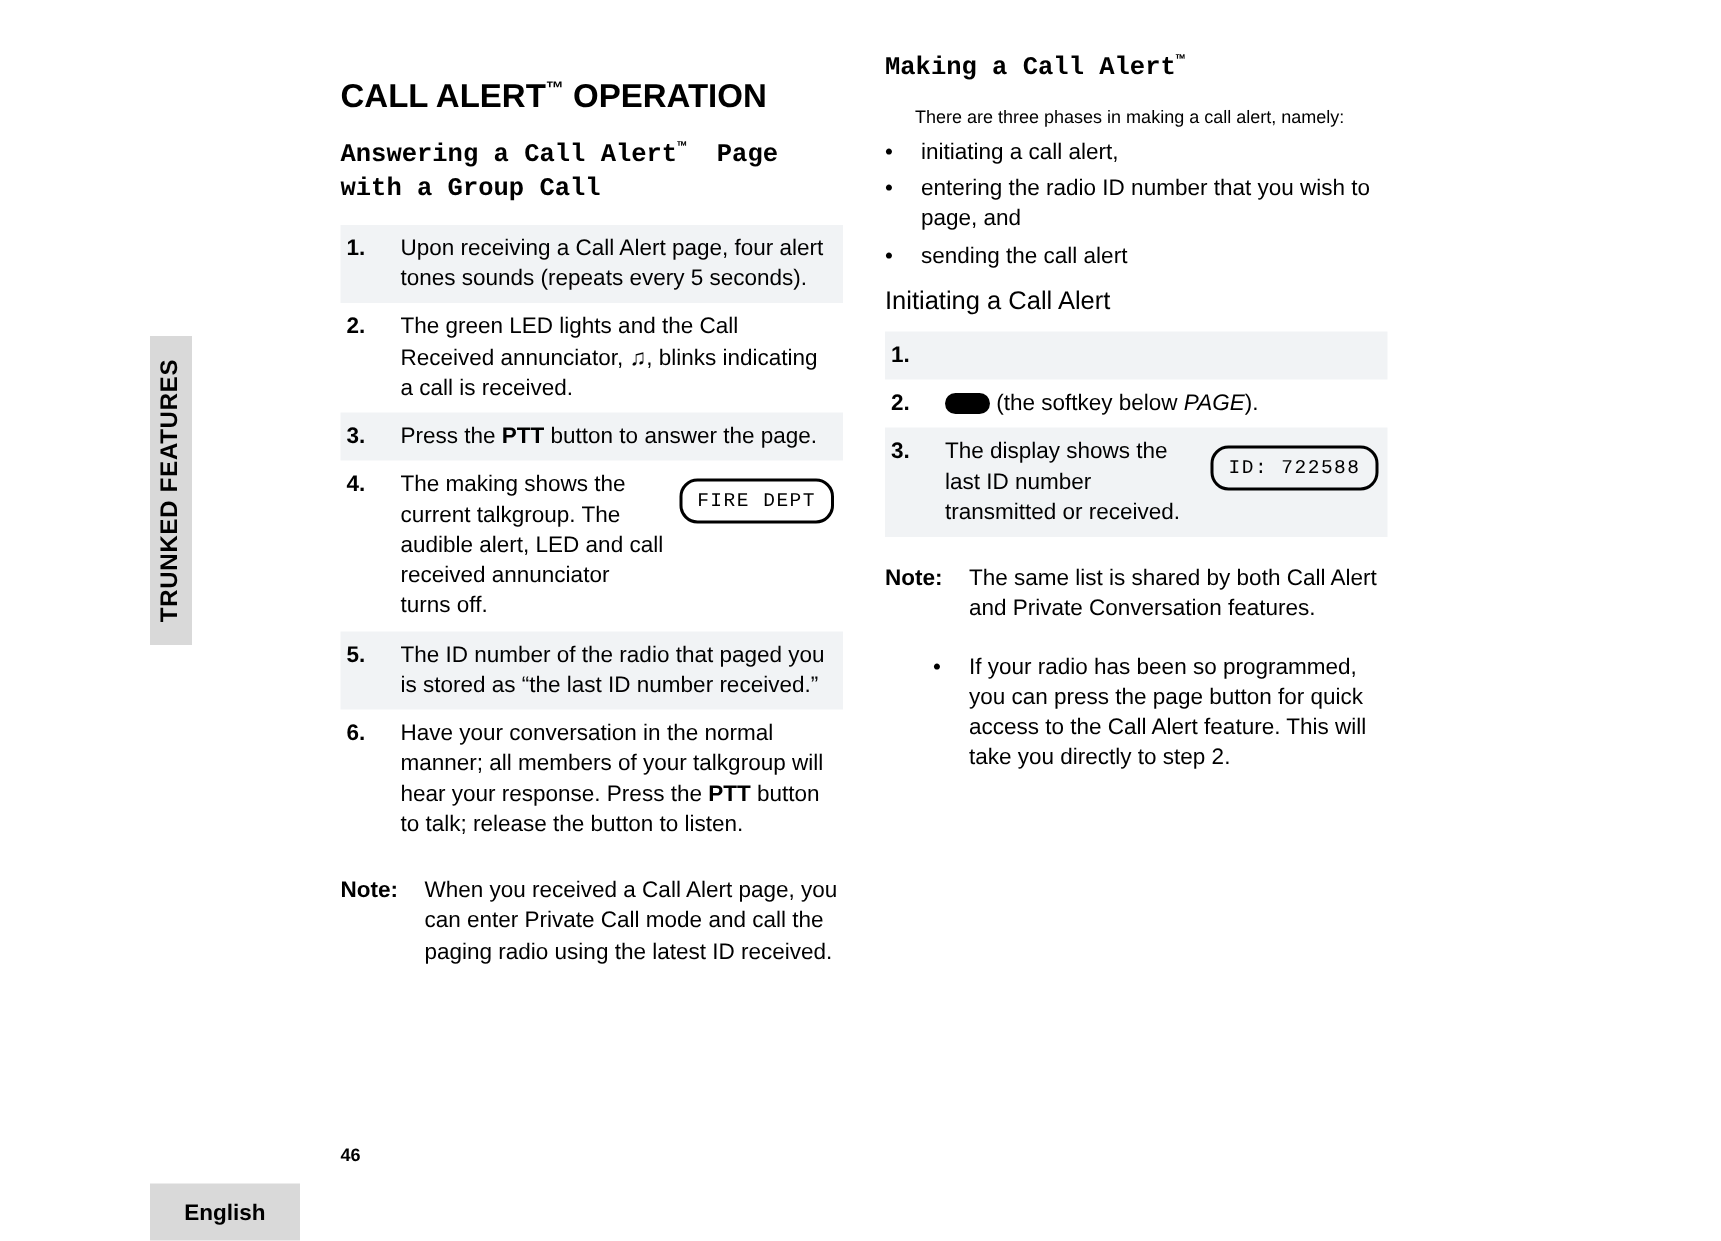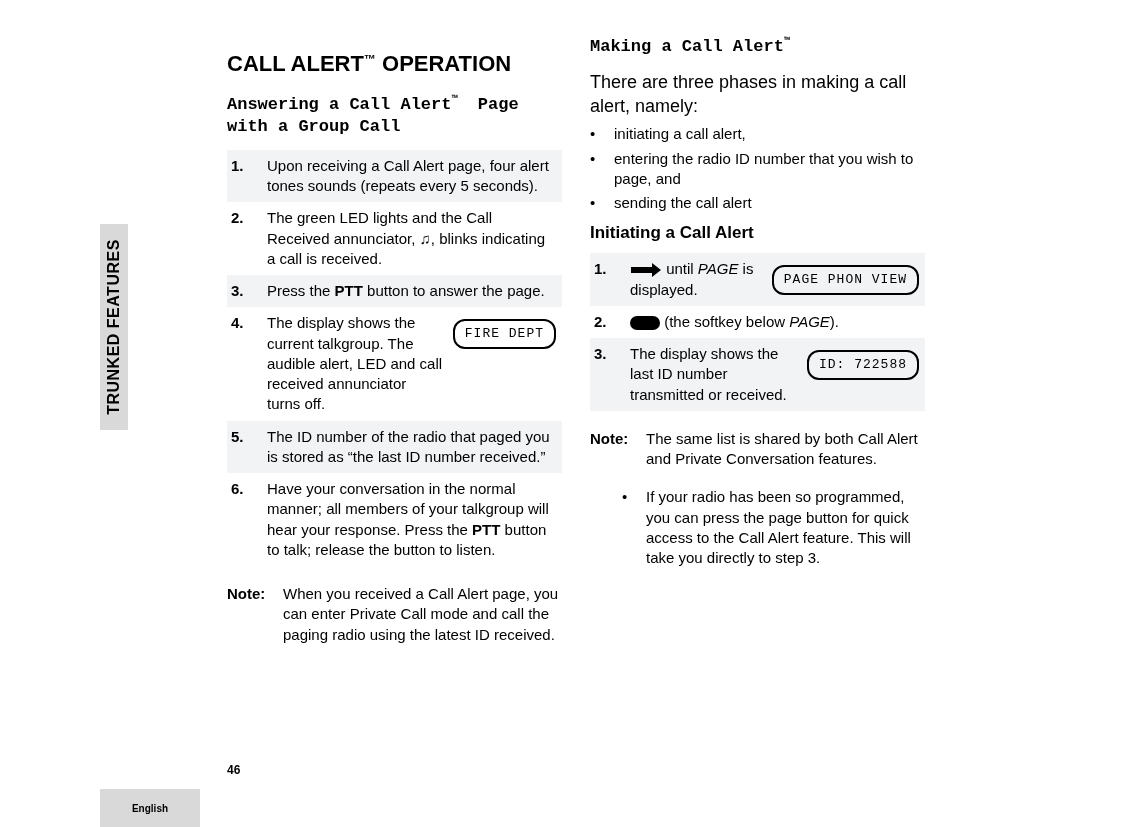--- a/index.html
+++ b/index.html
@@ -52,21 +52,21 @@
     font-size: 17px;
     margin: 0 0 12px 0;
     font-weight: bold;
     line-height: 1.3;
     font-family: Liberation Mono, monospace;
   }
   h2 sup { font-size: 10px; vertical-align: super; }
   h3 {
     font-size: 17px;
     margin: 10px 0 10px 0;
-    font-weight: bold;
+    font-weight: normal;
   }
   .steps {
     display: flex;
     flex-direction: column;
   }
   .step {
     display: flex;
     padding: 6px 6px 6px 4px;
     font-size: 15px;
     line-height: 1.35;
@@ -119,23 +119,24 @@
   }
   .ul li {
     display: flex;
     margin-bottom: 4px;
   }
   .ul li .bu {
     width: 24px;
     flex-shrink: 0;
   }
   .intro {
-    font-size: 18px;
+    font-size: 12px;
     line-height: 1.35;
     margin-bottom: 6px;
+    margin-left: 20px;
   }
   .icon-arrow {
     display: inline-block;
     vertical-align: middle;
   }
   .icon-soft {
     display: inline-block;
     vertical-align: middle;
   }
   .sub-bullet {
@@ -164,21 +165,21 @@
     position: absolute;
     left: 100px;
     bottom: 0;
     width: 100px;
     height: 38px;
     background: #d9d9d9;
     display: flex;
     align-items: center;
     justify-content: center;
     font-weight: bold;
-    font-size: 10px;
+    font-size: 15px;
   }
   .music-note { font-family: serif; }
   .ital { font-style: italic; }
 </style>
 </head>
 <body>
 
 <div class="sidebar-tab">
   <span>TRUNKED FEATURES</span>
 </div>
@@ -209,21 +210,21 @@
       <div class="step shade">
         <div class="num">3.</div>
         <div class="body">
           <span>Press the </span><b>PTT</b><span> button to answer the page.</span>
         </div>
       </div>
       <div class="step">
         <div class="num">4.</div>
         <div class="body">
           <div class="row">
-            <div class="txt">The display shows the current talkgroup. The audible alert, LED and call received annunciator turns off.</div>
+            <div class="txt">The making shows the current talkgroup. The audible alert, LED and call received annunciator turns off.</div>
             <div>
               <div class="lcd">FIRE DEPT</div>
             </div>
           </div>
         </div>
       </div>
       <div class="step shade">
         <div class="num">5.</div>
         <div class="body">The ID number of the radio that paged you is stored as “the last ID number received.”</div>
       </div>
@@ -258,32 +259,20 @@
       <li>
           <span class="bu">•</span>
           <span>sending the call alert</span>
         </li>
     </ul>
     <h3>Initiating a Call Alert</h3>
 
     <div class="steps">
       <div class="step shade">
         <div class="num">1.</div>
-        <div class="body">
-          <div class="row">
-            <div class="txt">
-              <svg class="icon-arrow" width="32" height="14" viewBox="0 0 32 14">
-                  <path d="M1 4 L22 4 L22 0 L31 7 L22 14 L22 10 L1 10 Z" fill="#000"></path>
-                </svg><span> until </span><span class="ital">PAGE</span><span> is displayed.</span>
-            </div>
-            <div>
-              <div class="lcd">PAGE PHON  VIEW</div>
-            </div>
-          </div>
-        </div>
       </div>
       <div class="step">
         <div class="num">2.</div>
         <div class="body">
           <svg class="icon-soft" width="30" height="14" viewBox="0 0 30 14">
               <rect x="0" y="0" width="30" height="14" rx="7" fill="#000"></rect>
             </svg><span> (the softkey below </span><span class="ital">PAGE</span><span>).</span>
         </div>
       </div>
       <div class="step shade">
@@ -299,21 +288,21 @@
       </div>
     </div>
 
     <div class="note">
       <div class="lbl">Note:</div>
       <div>The same list is shared by both Call Alert and Private Conversation features.</div>
     </div>
 
     <div class="sub-bullet">
       <span class="bu">•</span>
-      <span>If your radio has been so programmed, you can press the page button for quick access to the Call Alert feature. This will take you directly to step 3.</span>
+      <span>If your radio has been so programmed, you can press the page button for quick access to the Call Alert feature. This will take you directly to step 2.</span>
     </div>
   </div>
 
 </div>
 
 <div class="footer">
   <div class="page-num">46</div>
   <div class="lang-tab">English</div>
 </div>
 

